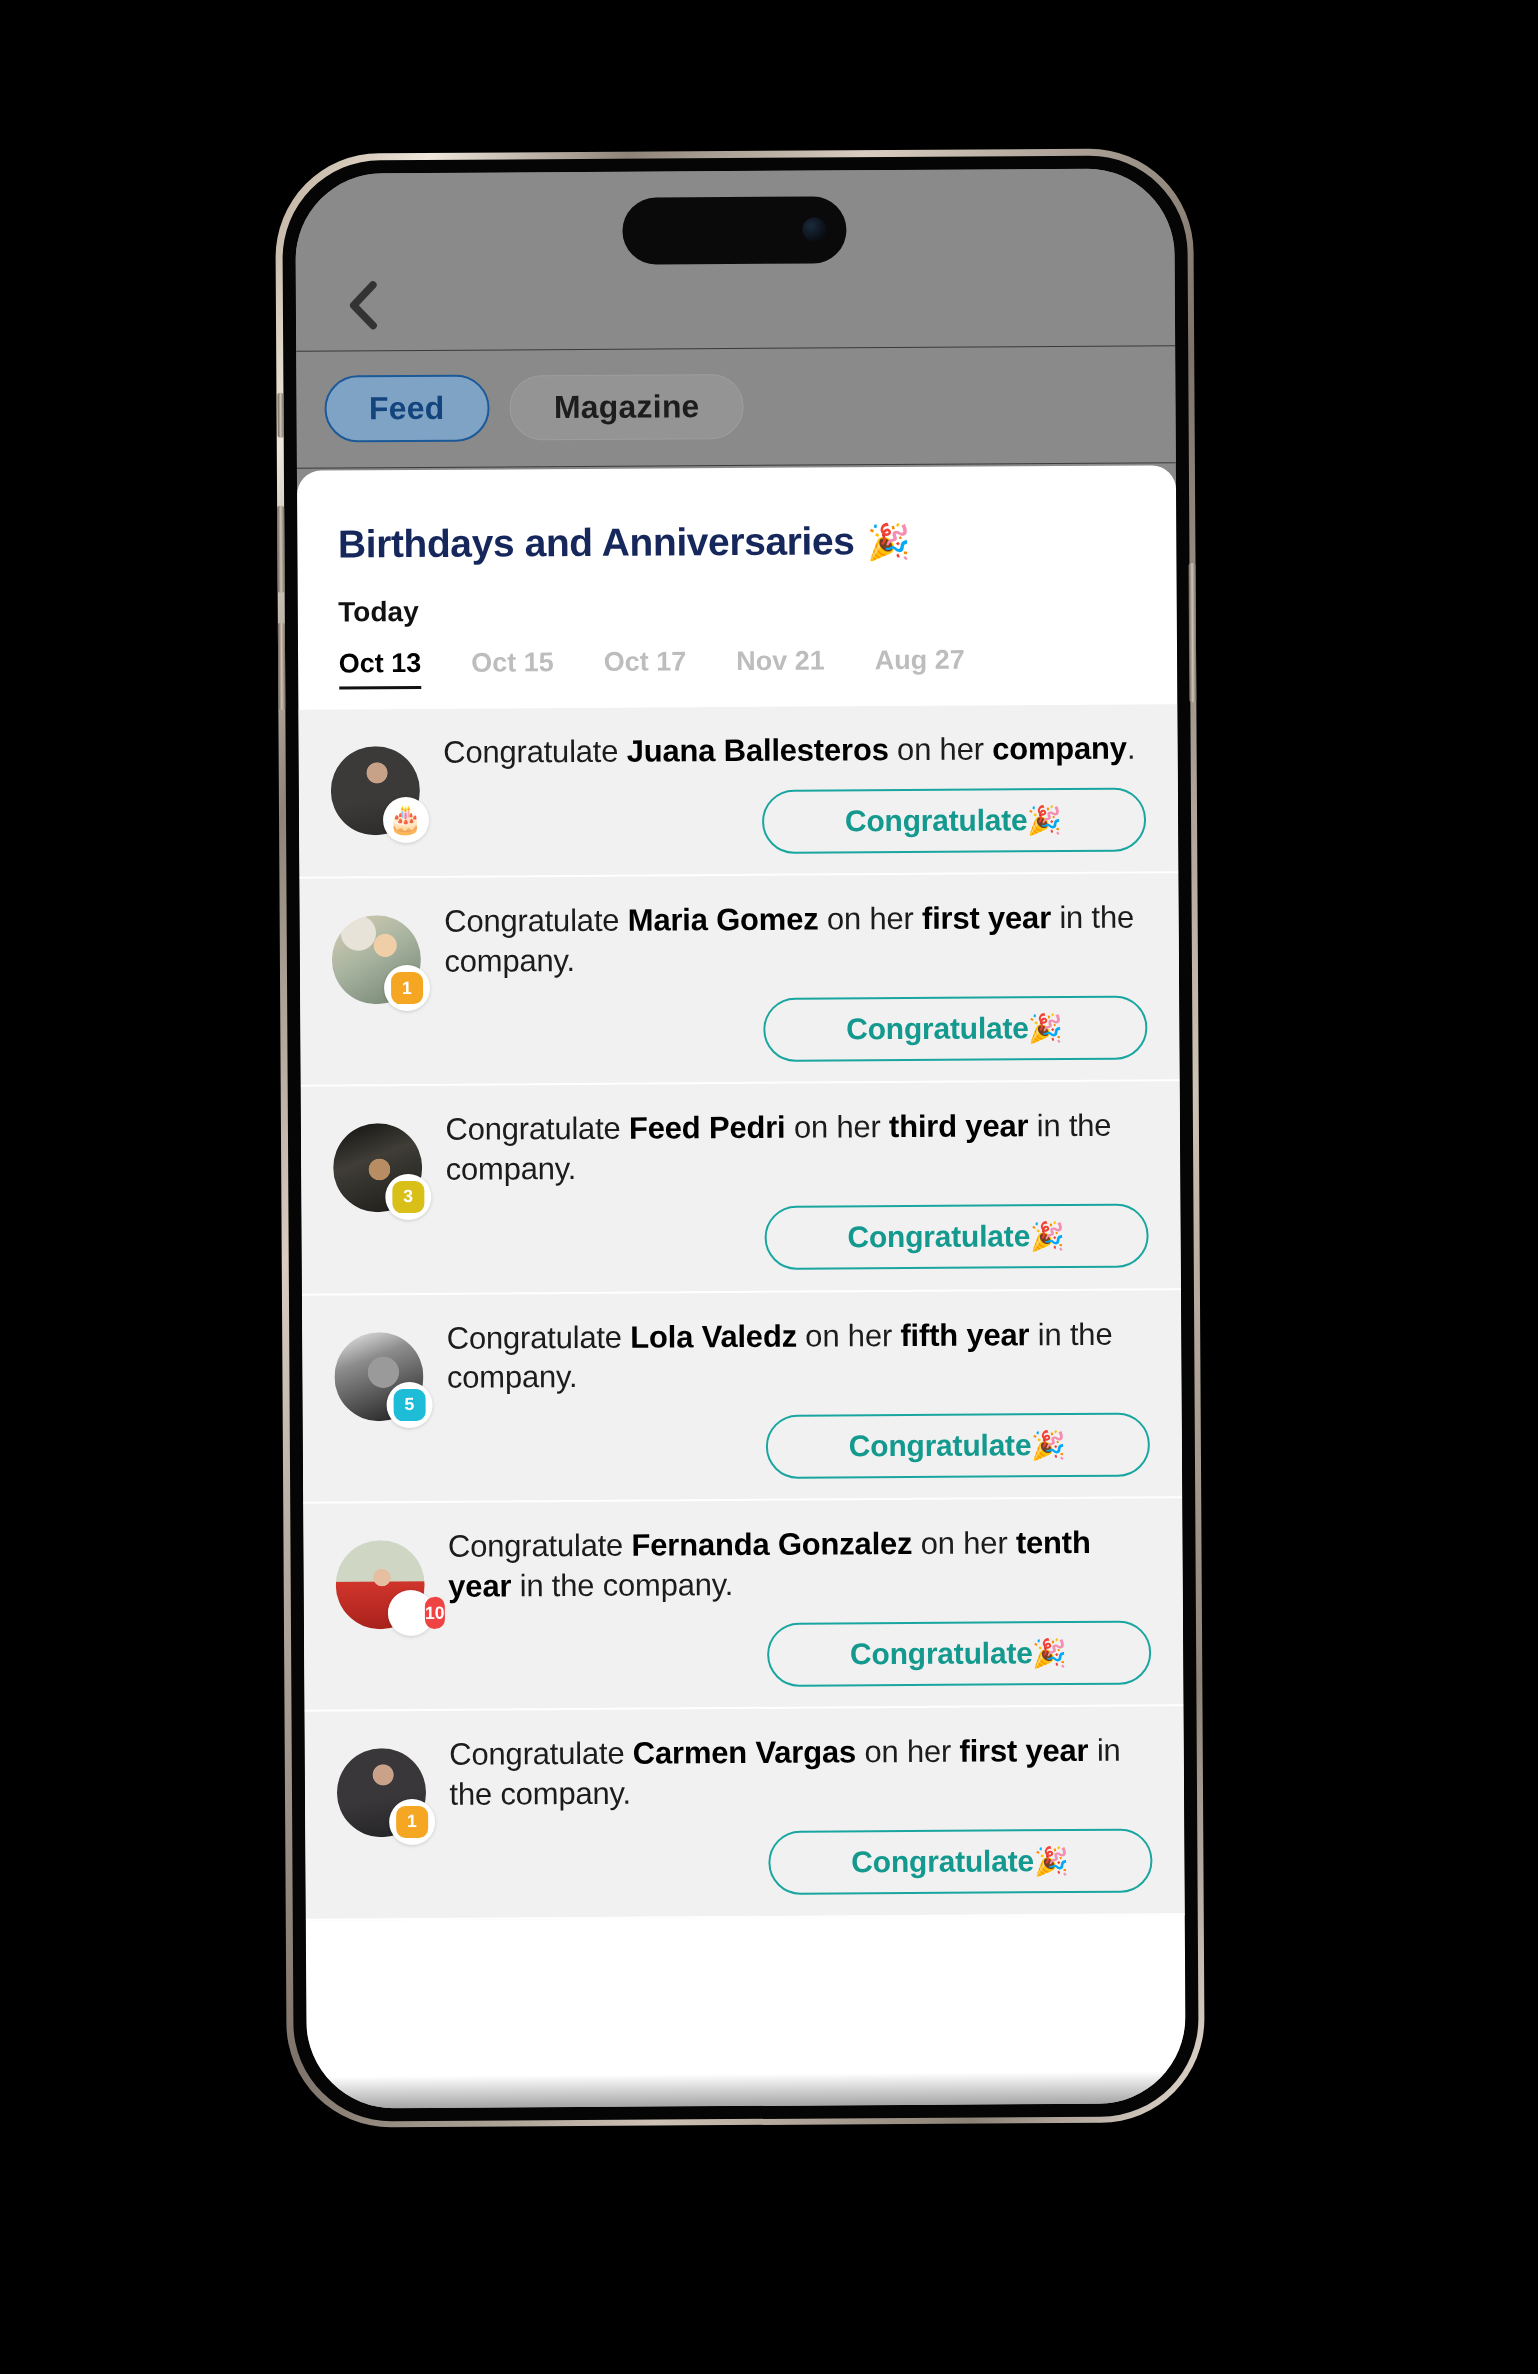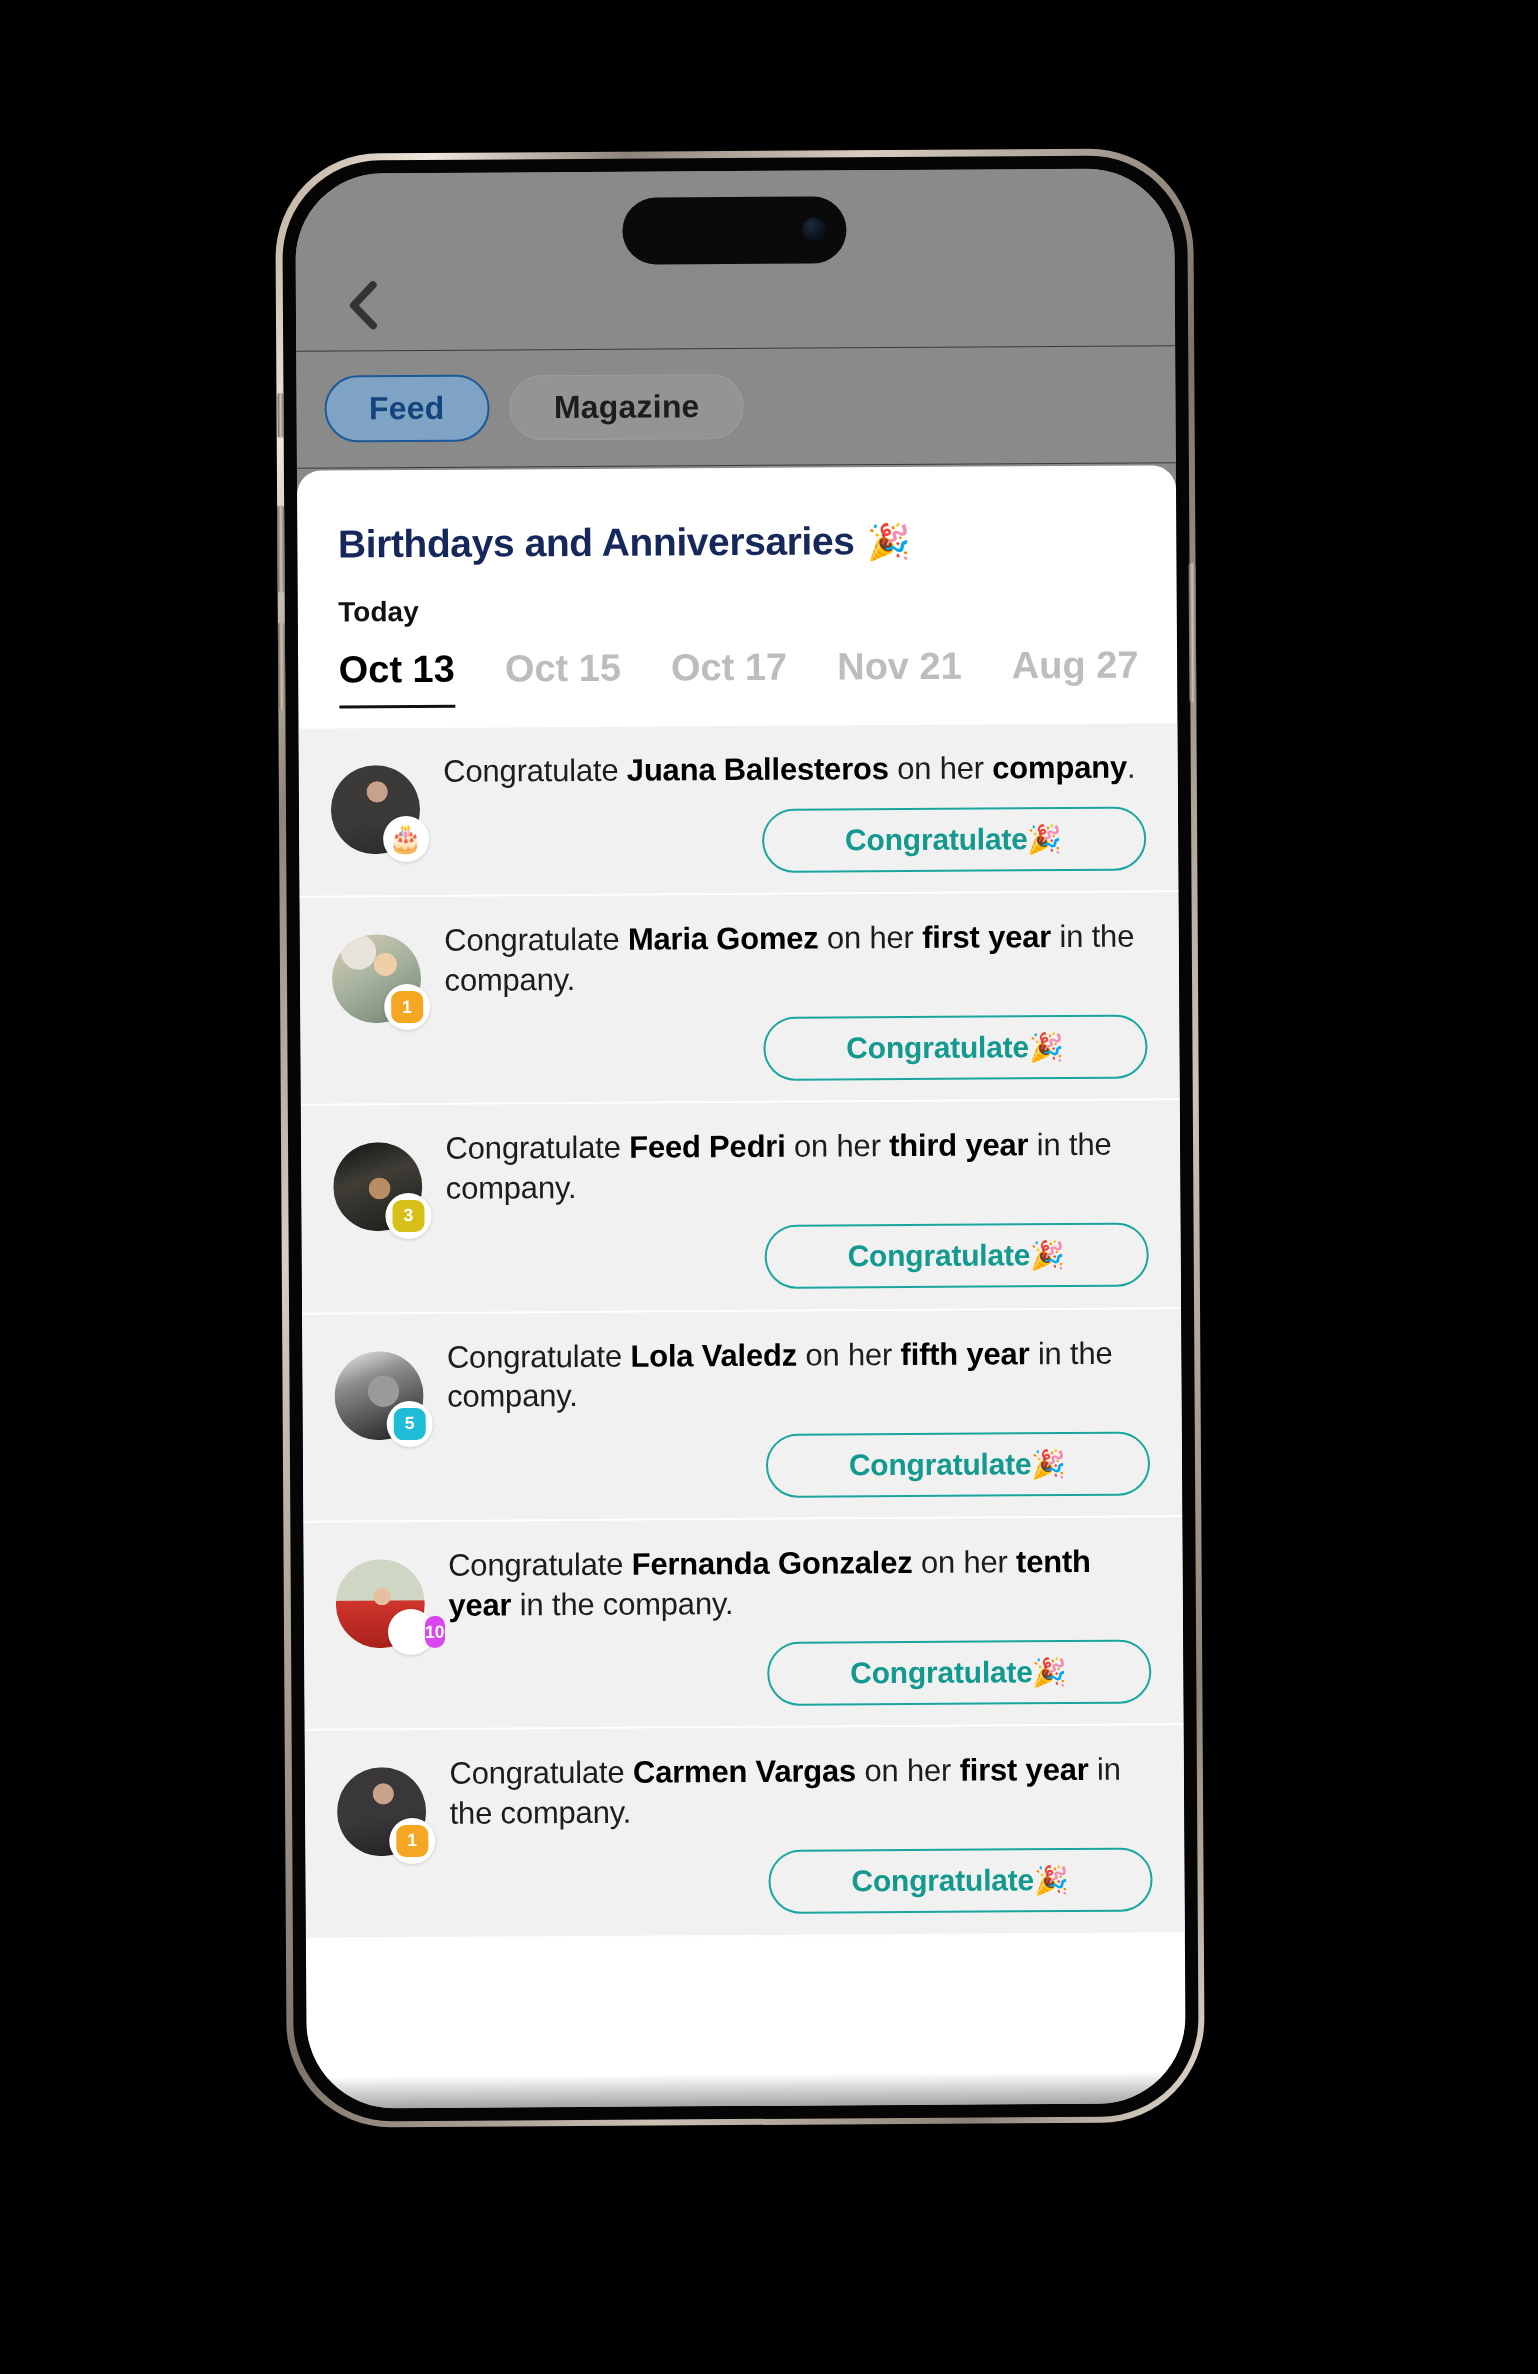--- a/index.html
+++ b/index.html
@@ -156,22 +156,22 @@
     color: #111111;
   }
 
   #date-tabs {
     margin-top: 20.4px;
     display: flex;
     gap: 50px;
     align-items: flex-start;
   }
   .date-tab {
-    font-size: 38px;
-    padding-bottom: 14px;
+    font-size: 27px;
+    padding-bottom: 7px;
     white-space: nowrap;
   }
   .date-tab.active {
     color: #000000;
     font-weight: bold;
     border-bottom: 3.7px solid #111111;
   }
   .date-tab.inactive {
     color: #bdbdbd;
     font-weight: bold;
@@ -419,21 +419,21 @@
                   <button class="congratulate-btn"><span>Congratulate</span><span class="emoji">🎉</span></button>
                 </div>
               </div>
             </div>
             <div class="feed-row">
               <div class="avatar-wrap">
                 <div class="avatar">
                   <div class="av-img av-e"></div>
                 </div>
                 <div class="badge">
-                  <div class="badge-sq" style="background: #d946ef; margin-left: 48px;">10</div>
+                  <div class="badge-sq" style="background: #ef4444; margin-left: 48px;">10</div>
                 </div>
               </div>
               <div class="row-body">
                 <div class="row-text"><span>Congratulate </span><b>Fernanda Gonzalez</b><span> on her </span><b>tenth year</b><span> in the company.</span></div>
                 <div class="btn-row">
                   <button class="congratulate-btn"><span>Congratulate</span><span class="emoji">🎉</span></button>
                 </div>
               </div>
             </div>
             <div class="feed-row">

